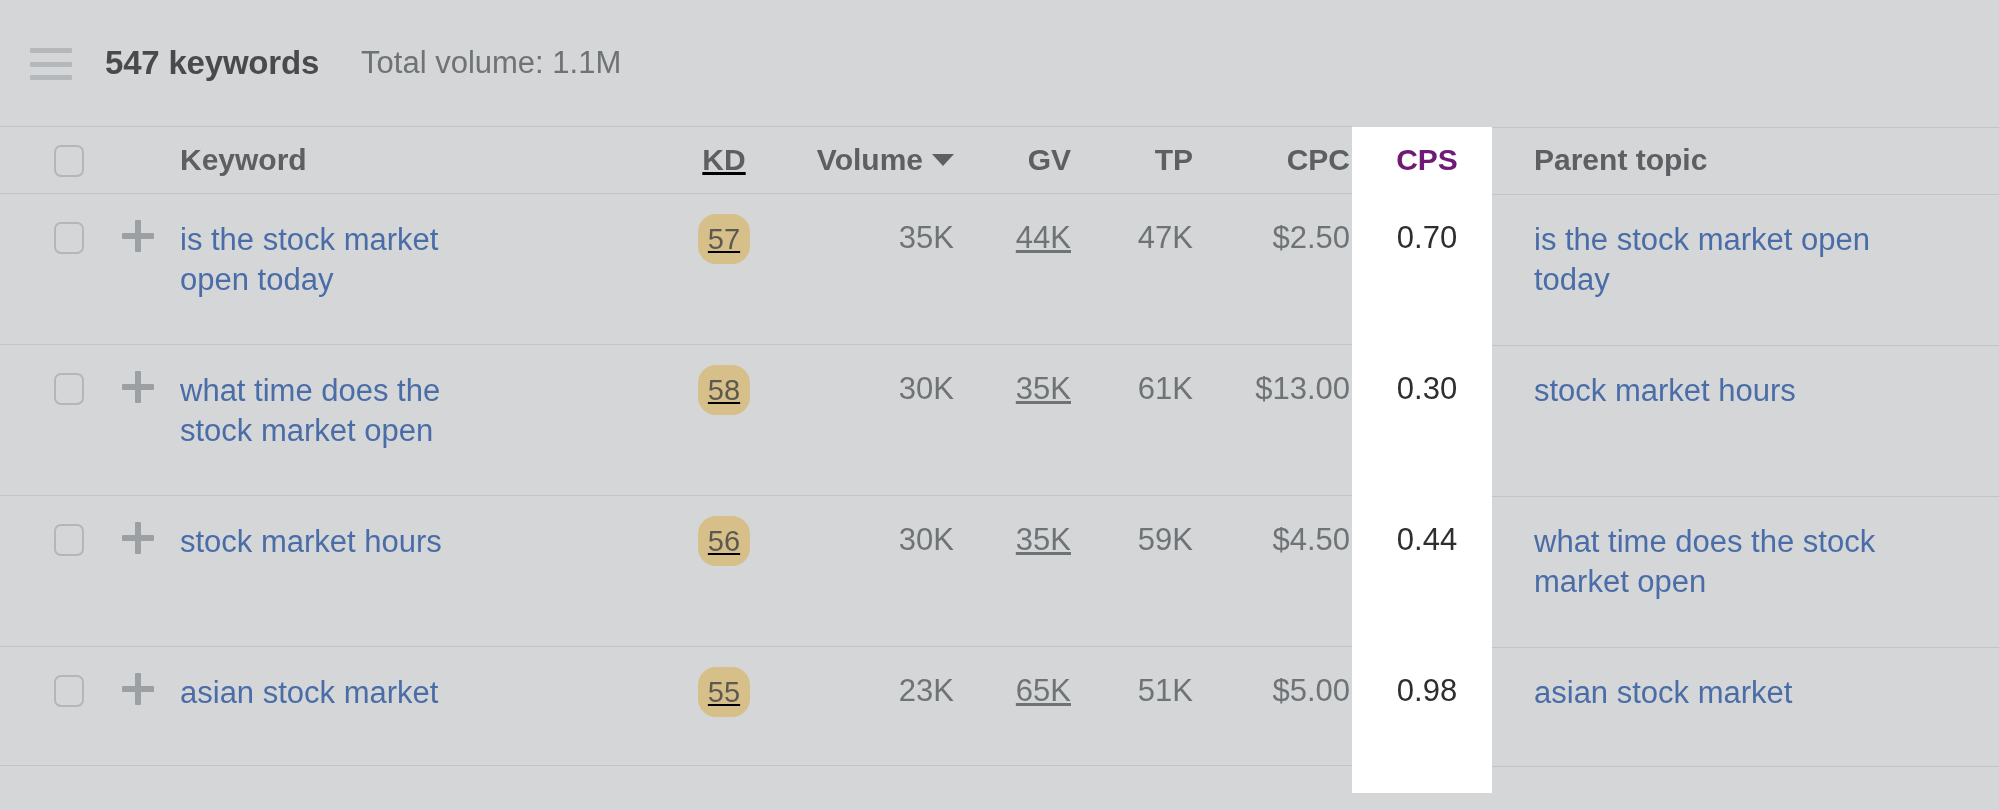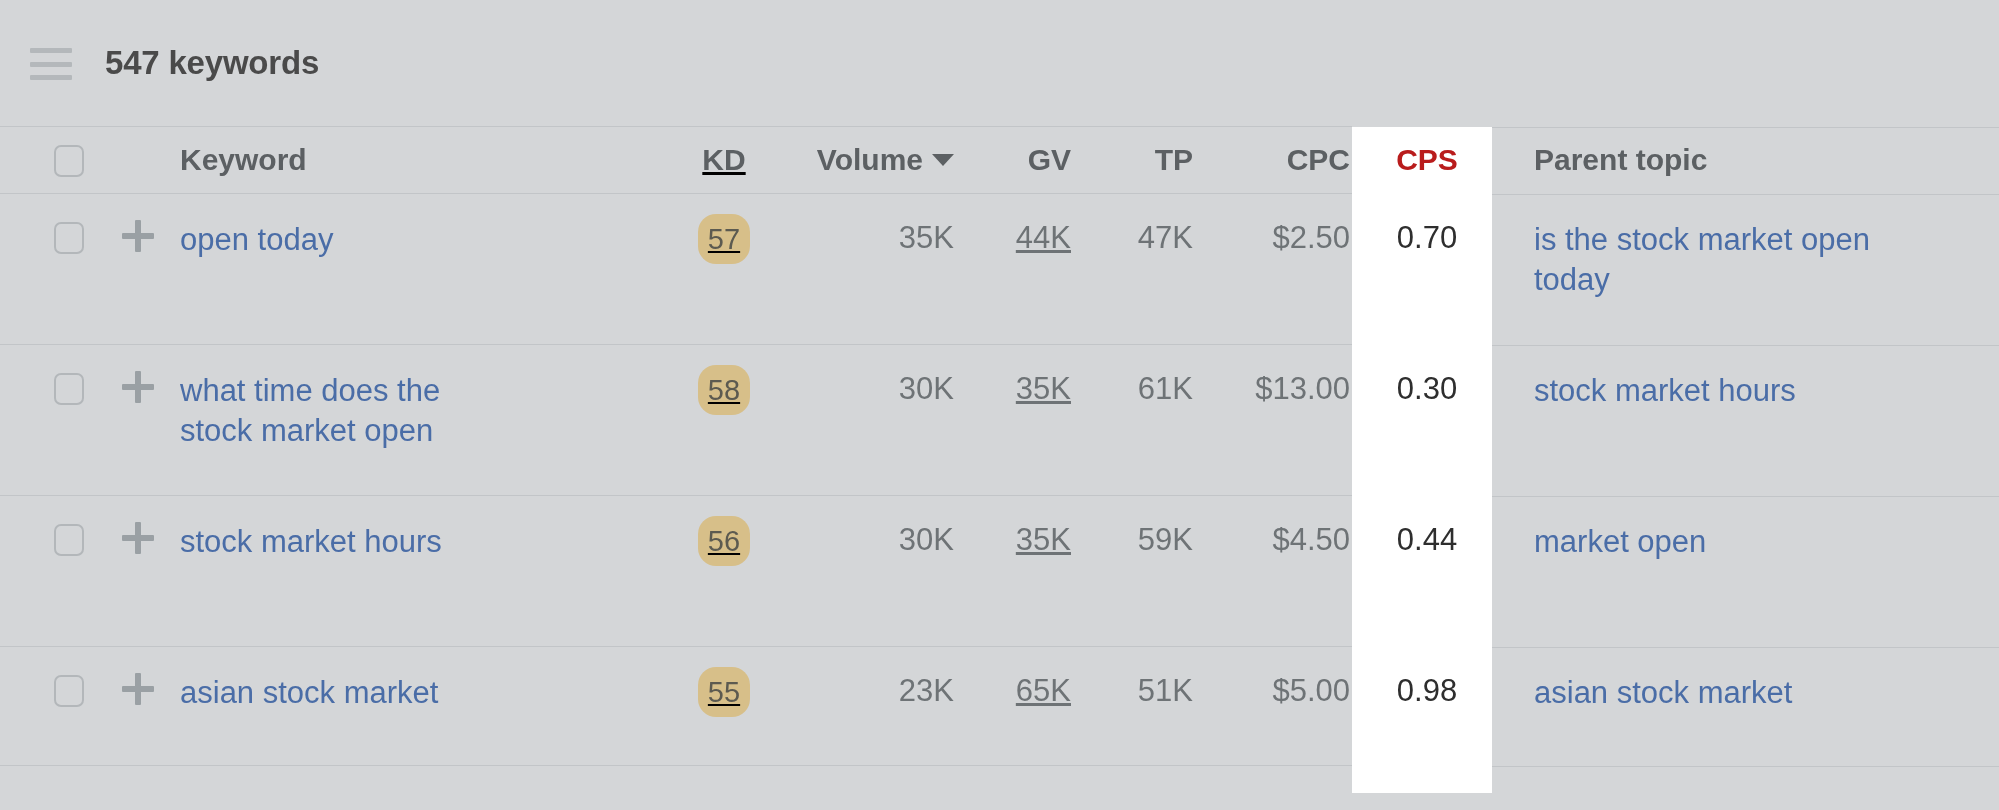--- a/index.html
+++ b/index.html
@@ -223,21 +223,21 @@
     box-sizing: border-box;
   }
 
   
   .head-label {
     font-size: 30px;
     font-weight: bold;
     color: #5c6063;
     white-space: nowrap;
   }
-  .head-label.dark { color: #b91c1c; }
+  .head-label.dark { color: #701a75; }
   .c-num .head-label, .c-cps .head-label { display: inline-block; }
 
   .sort-caret {
     display: inline-block;
     width: 0; height: 0;
     border-left: 11px solid transparent;
     border-right: 11px solid transparent;
     border-top: 12px solid #5c6063;
     margin-left: 9px;
     vertical-align: 4px;
@@ -268,20 +268,21 @@
 
   <div class="cps-highlight"></div>
 
   <div class="toolbar">
     <div class="hamburger">
       <span></span>
         <span></span>
         <span></span>
     </div>
     <div class="kw-count">547 keywords</div>
+    <div class="total-vol">Total volume: 1.1M</div>
   </div>
 
   <div class="sep-wrap">
     <div class="sep-line partial-left"></div>
     <div class="sep-line partial-right"></div>
   </div>
 
   <div class="table">
 
     <div class="row head-row">
@@ -322,20 +323,21 @@
 
     <div class="row body-row tall">
       <div class="c-check">
         <div class="checkbox"></div>
       </div>
       <div class="c-plus">
         <div class="plus-icon"></div>
       </div>
       <div class="c-keyword">
         <a class="link">
+          <span class="kw-line">is the stock market</span>
           <span class="kw-line">open today</span>
         </a>
       </div>
       <div class="c-kd">
         <div class="kd-badge">57</div>
       </div>
       <div class="c-num c-volume">35K</div>
       <div class="c-num c-gv">44K</div>
       <div class="c-num c-tp">47K</div>
       <div class="c-num c-cpc">$2.50</div>
@@ -401,20 +403,21 @@
       <div class="c-kd">
         <div class="kd-badge">56</div>
       </div>
       <div class="c-num c-volume">30K</div>
       <div class="c-num c-gv">35K</div>
       <div class="c-num c-tp">59K</div>
       <div class="c-num c-cpc">$4.50</div>
       <div class="c-cps">0.44</div>
       <div class="c-parent">
         <a class="link">
+          <span class="kw-line">what time does the stock</span>
           <span class="kw-line">market open</span>
         </a>
       </div>
     </div>
 
     <div class="sep-wrap">
       <div class="sep-line partial-left"></div>
       <div class="sep-line partial-right"></div>
     </div>
 

